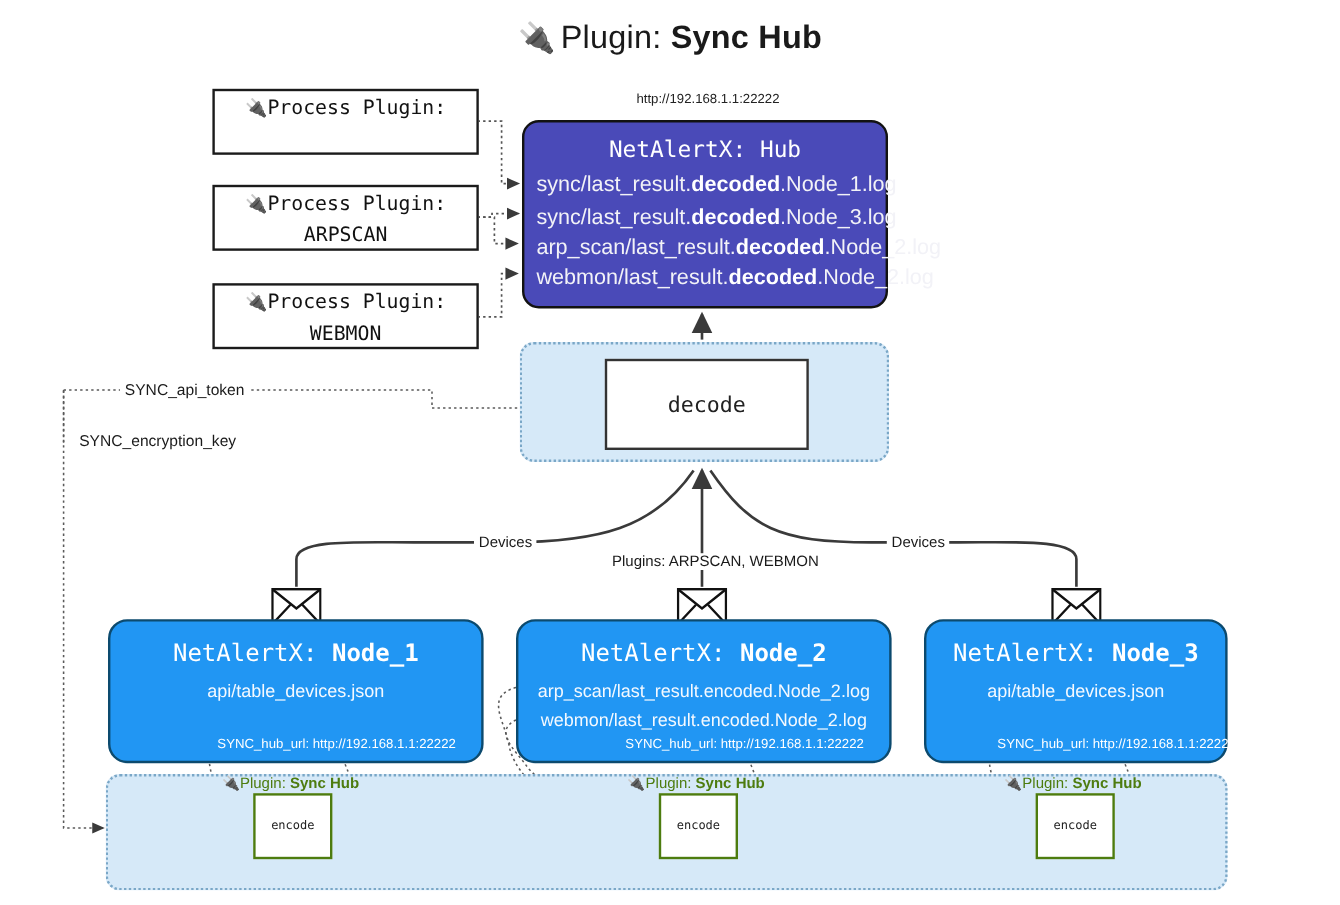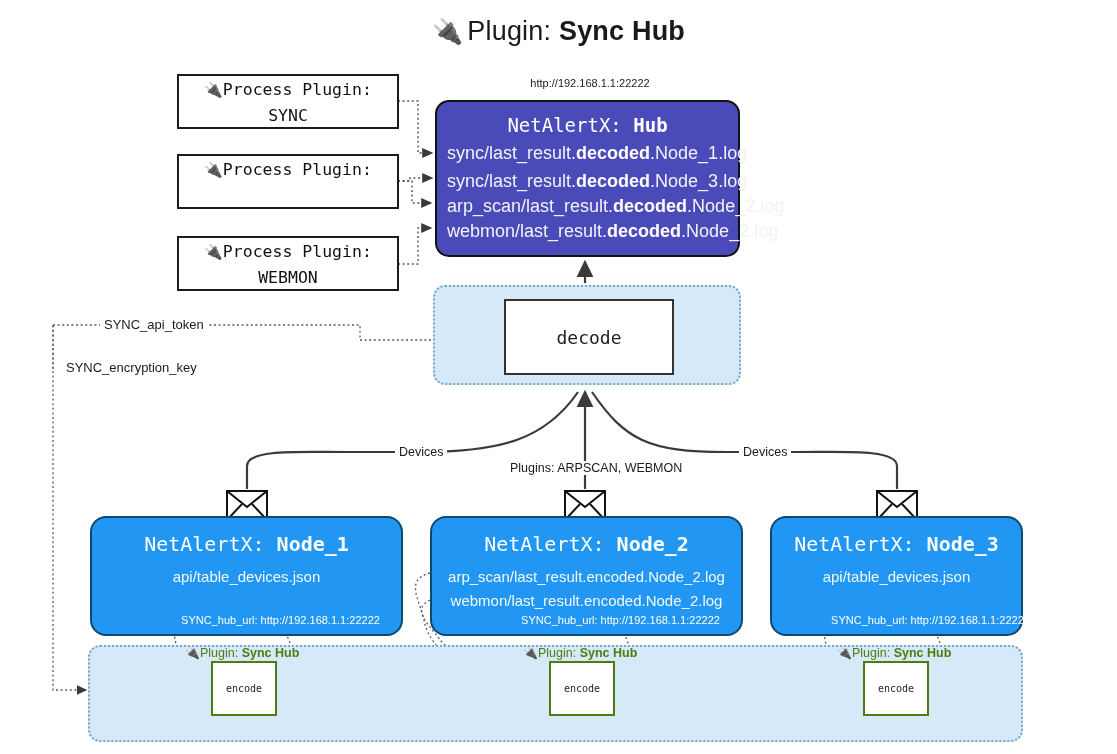--- a/index.html
+++ b/index.html
@@ -61,21 +61,21 @@
     border-radius: 14px;
     box-sizing: border-box;
     color: #ffffff;
   }
   .hub .hdr {
     font-family: "DejaVu Sans Mono", monospace;
     font-size: 19px;
     text-align: center;
     margin-top: 12px;
   }
-  .hub .hdr b { font-weight: 700; }
+  .hub .hdr b { font-weight: 400; }
   .hub .logline {
     font-size: 18px;
     margin-left: 10px;
     margin-top: 7px;
     white-space: nowrap;
     color: #f2f2f7;
   }
   .hub .logline b { font-weight: 700; color: #ffffff; }
   .hub .logline.tight { margin-top: 4px; }
 
@@ -249,25 +249,25 @@
 
   <div class="title">
     <span class="plug">🔌</span><span class="lite">Plugin:</span>
     <span class="bold">Sync Hub</span>
   </div>
 
   <div class="hub-url">http://192.168.1.1:22222</div>
 
   <div class="proc-box" style="left:177px; top:74px;">
     <span class="l1"><span class="plug">🔌</span><span>Process Plugin:</span></span>
-    <span class="l2">SYNC</span>
   </div>
 
   <div class="proc-box" style="left:177px; top:154px;">
     <span class="l1"><span class="plug">🔌</span><span>Process Plugin:</span></span>
+    <span class="l2">ARPSCAN</span>
   </div>
 
   <div class="proc-box" style="left:177px; top:236px;">
     <span class="l1"><span class="plug">🔌</span><span>Process Plugin:</span></span>
     <span class="l2">WEBMON</span>
   </div>
 
   <div class="hub">
     <div class="hdr">
       <span>NetAlertX:</span>

